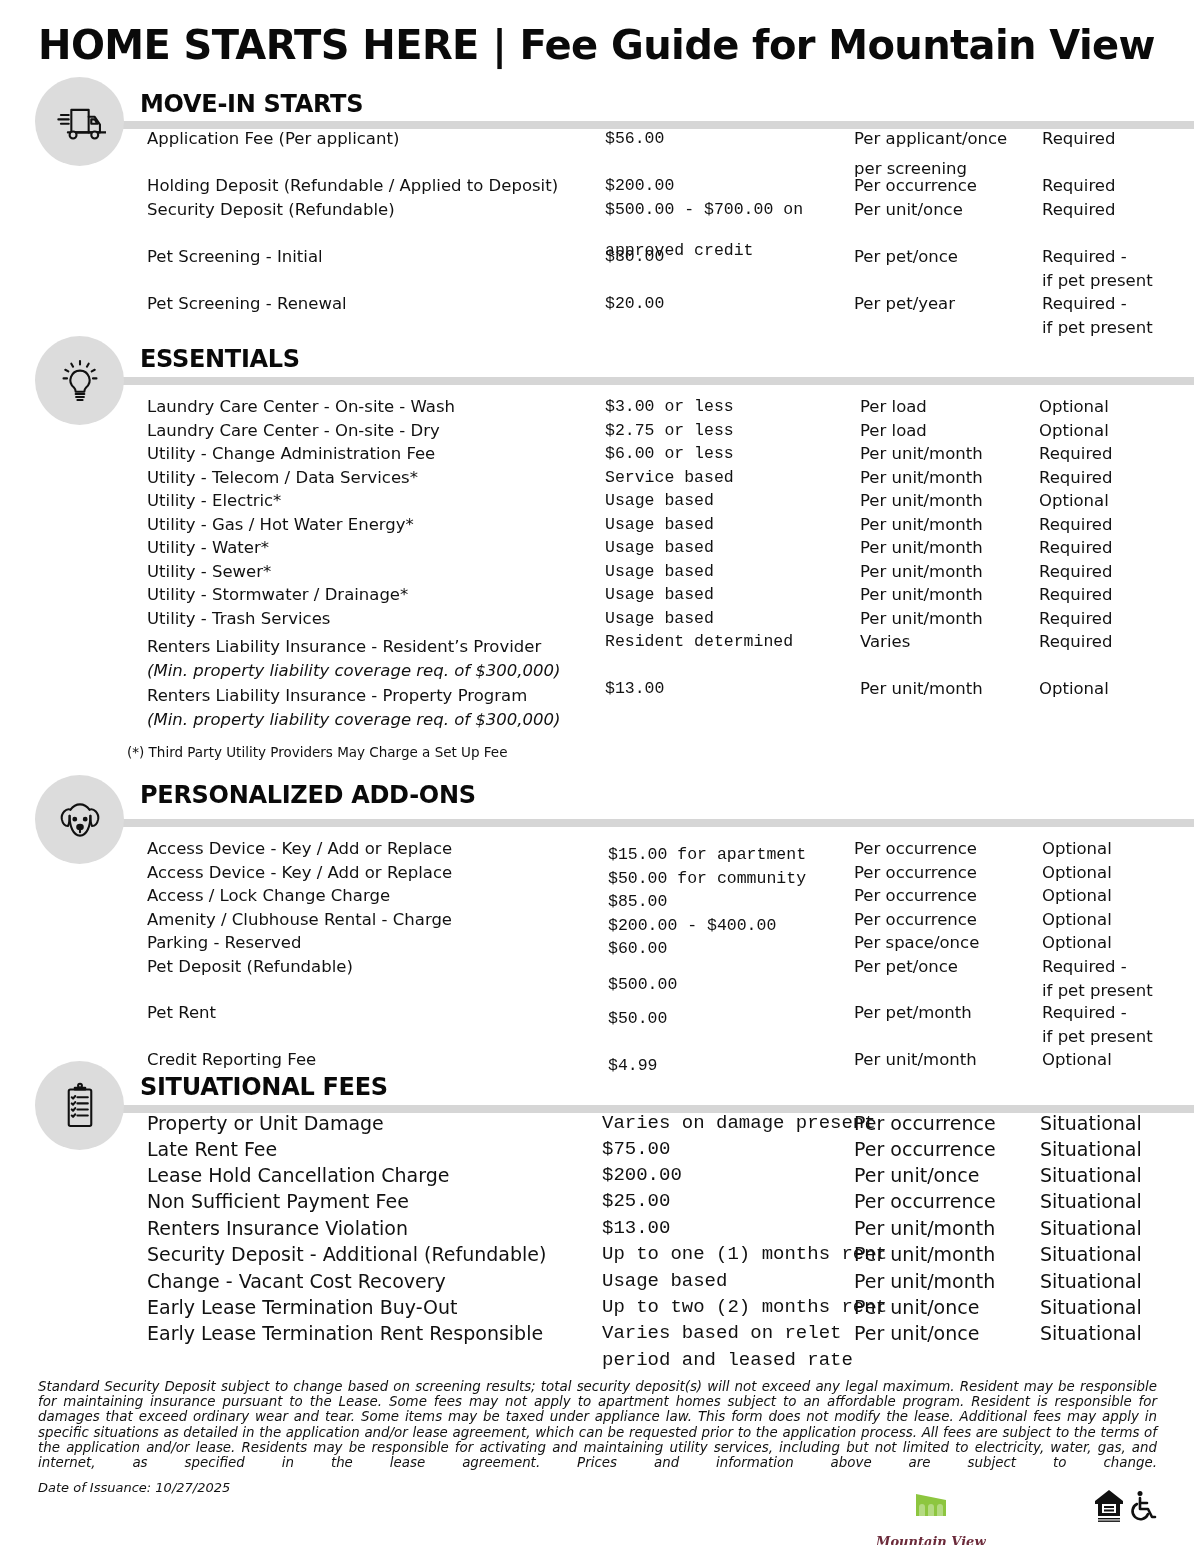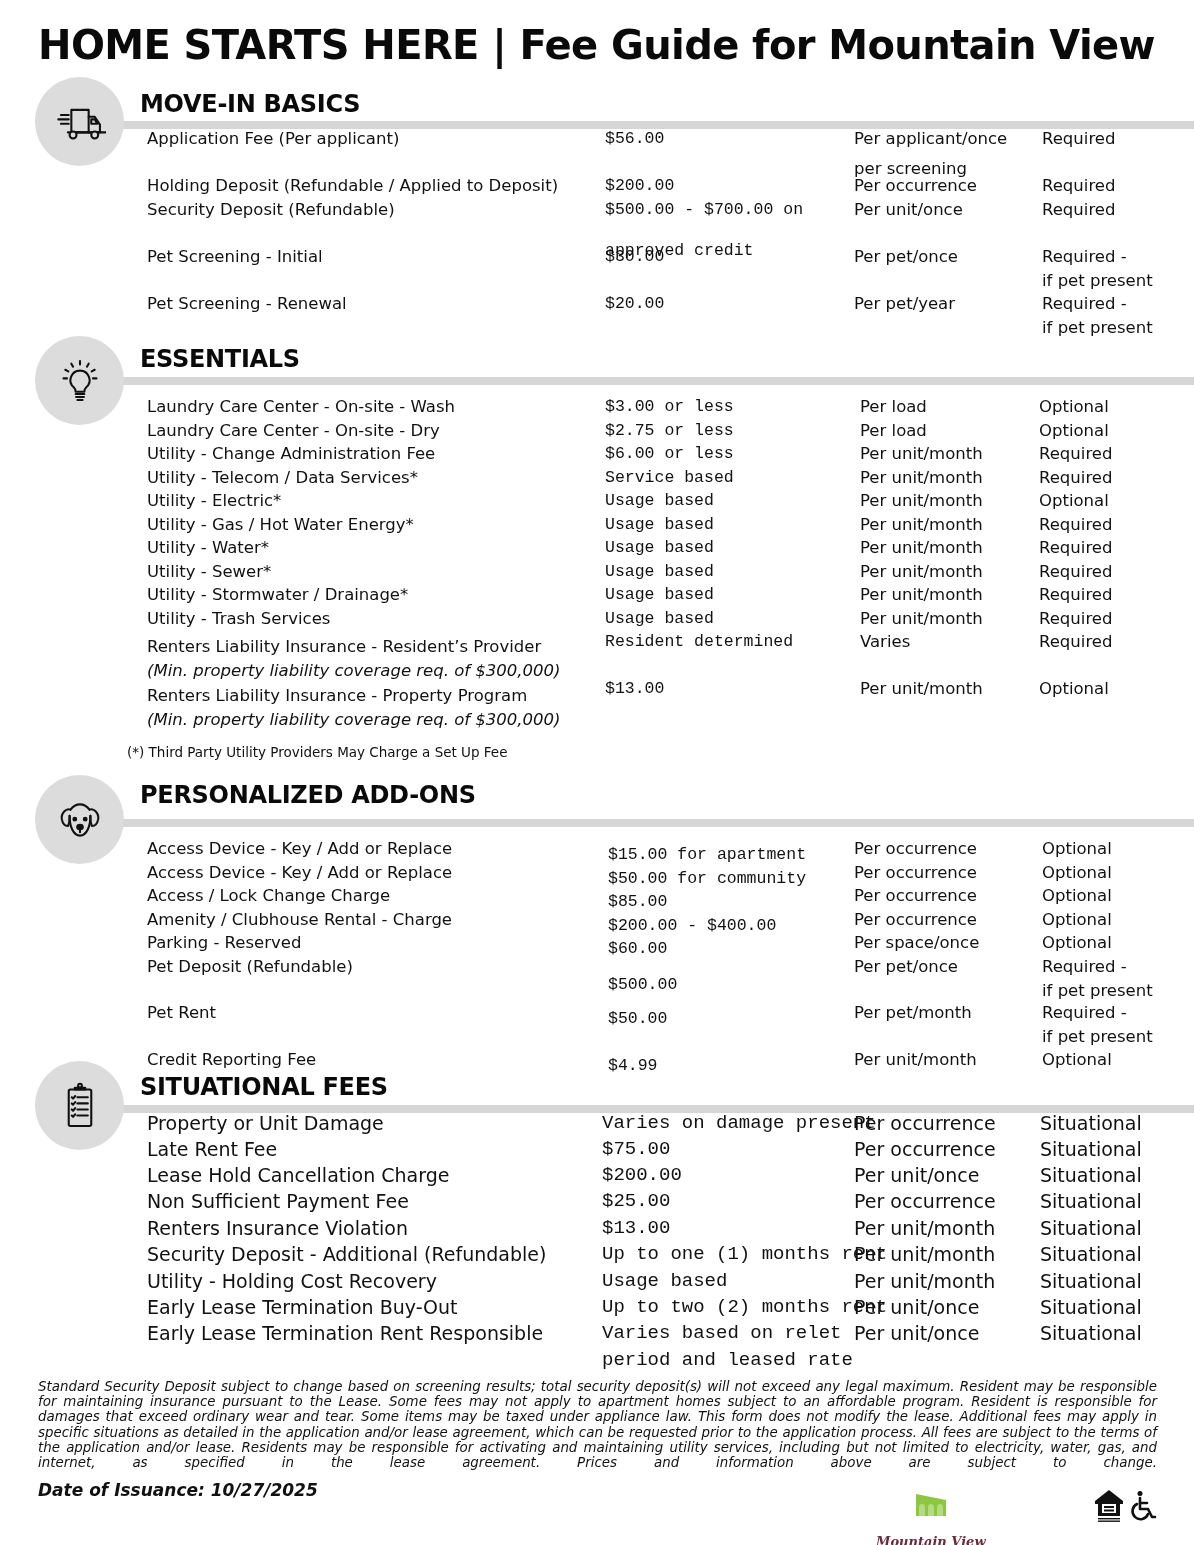--- a/index.html
+++ b/index.html
@@ -16,21 +16,21 @@
     .row .c4 { position: absolute; left: 1042px; }
     .ess .c3 { left: 860px; }
     .ess .c4 { left: 1039px; }
     .addon .c2 { left: 608px; }
     .sit { font-size: 19px; line-height: 26.4px; }
     .sit .c2 { left: 602px; }
     .sit .c4 { left: 1040px; }
     .italic { font-style: italic; }
     .note { position: absolute; left: 127px; font-size: 13.5px; white-space: nowrap; }
     .disclaimer { position: absolute; left: 38px; top: 1379px; width: 1119px; font-size: 13.4px; line-height: 15.2px; font-style: italic; text-align: justify; text-align-last: justify; color: #111; }
-    .issue { position: absolute; left: 38px; top: 1480px; font-size: 17px; font-weight: bold; font-style: italic; }
+    .issue { position: absolute; left: 38px; top: 1480px; font-size: 13px; font-weight: normal; font-style: italic; }
     .logo { position: absolute; left: 876px; top: 1490px; display: flex; align-items: center; gap: 18px; flex-direction: column; }
     .logo-mark { width: 30px; height: 26px; }
     .logo-text { display: flex; flex-direction: column; align-items: center; }
     .logo-name { font-family: "DejaVu Serif", serif; font-style: italic; font-weight: bold; font-size: 13px; color: #6b2a3a; }
     .logo-sub { font-size: 5px; letter-spacing: 2px; color: #888; }
     .eho { position: absolute; left: 1094px; top: 1489px; width: 30px; height: 34px; }
     .ada { position: absolute; left: 1130px; top: 1490px; width: 28px; height: 32px; }
   </style>
 </head>
 <body>
@@ -42,21 +42,21 @@
   <svg viewBox="0 0 60 60" fill="none" stroke="#111" stroke-width="2.4" stroke-linecap="round" stroke-linejoin="round">
     <path d="M20 16 h20 v26 h-20 z"></path>
     <path d="M40 24 h7 l6 9 v9 h-13"></path>
     <path d="M43 27 h4 l3 5 h-7 z"></path>
     <path d="M16 42 h44"></path>
     <circle cx="22" cy="45" r="4" fill="#dcdcdc"></circle>
     <circle cx="47" cy="45" r="4" fill="#dcdcdc"></circle>
     <path d="M8 22 h9 M5 27 h12 M8 32 h9"></path>
   </svg>
 </div>
-<div class="sec-title" style="top:90px;">MOVE-IN BASICS</div>
+<div class="sec-title" style="top:90px;">MOVE-IN STARTS</div>
 
 <div class="row" style="top:127px;">
   <span class="c1">Application Fee (Per applicant)</span>
   <span class="c2">$56.00</span>
   <span class="c3">Per applicant/once</span>
   <span class="c3" style="top:30px">per screening</span>
   <span class="c4">Required</span>
 </div>
 <div class="row" style="top:174px;">
   <span class="c1">Holding Deposit (Refundable / Applied to Deposit)</span>
@@ -282,21 +282,21 @@
   <span class="c3">Per unit/month</span>
   <span class="c4">Situational</span>
 </div>
 <div class="row sit" style="top:1241px;">
   <span class="c1">Security Deposit - Additional (Refundable)</span>
   <span class="c2">Up to one (1) months rent</span>
   <span class="c3">Per unit/month</span>
   <span class="c4">Situational</span>
 </div>
 <div class="row sit" style="top:1268px;">
-  <span class="c1">Utility - Holding Cost Recovery</span>
+  <span class="c1">Change - Vacant Cost Recovery</span>
   <span class="c2">Usage based</span>
   <span class="c3">Per unit/month</span>
   <span class="c4">Situational</span>
 </div>
 <div class="row sit" style="top:1294px;">
   <span class="c1">Early Lease Termination Buy-Out</span>
   <span class="c2">Up to two (2) months rent</span>
   <span class="c3">Per unit/once</span>
   <span class="c4">Situational</span>
 </div>

